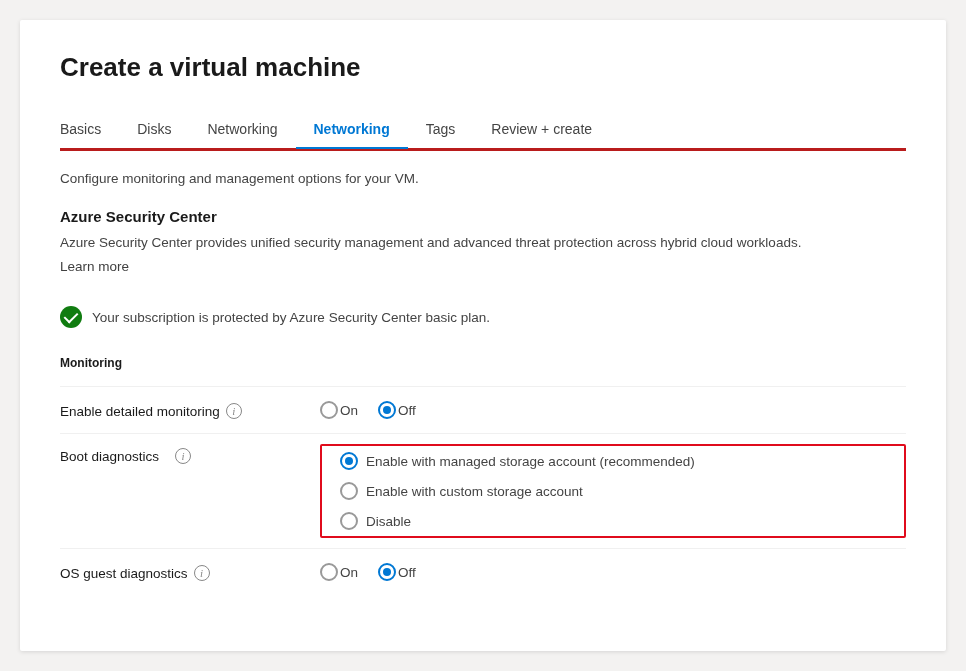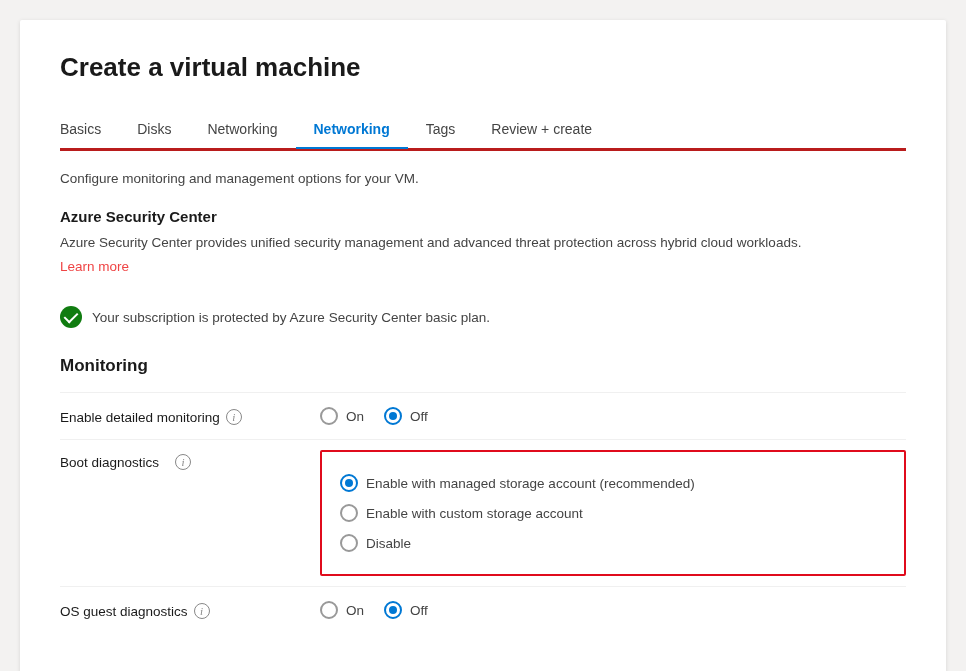--- a/index.html
+++ b/index.html
@@ -58,21 +58,21 @@
       color: #1a1a1a;
       margin-bottom: 8px;
     }
     .section-desc {
       font-size: 13.5px;
       color: #444;
       line-height: 1.5;
       margin-bottom: 4px;
     }
     .learn-more {
-      color: #ef4444;
+      color: #404040;
       font-size: 13.5px;
       cursor: pointer;
       text-decoration: none;
       margin-bottom: 18px;
       display: inline-block;
     }
     .security-status {
       display: flex;
       align-items: center;
       gap: 10px;
@@ -100,21 +100,21 @@
       transform: rotate(45deg) translate(-1px, -1px);
     }
     .status-text {
       font-size: 13.5px;
       color: #444;
     }
     .monitoring-section {
       margin-bottom: 0;
     }
     .monitoring-title {
-      font-size: 17px;
+      font-size: 12px;
       font-weight: 600;
       color: #1a1a1a;
       margin-bottom: 16px;
     }
     .field-row {
       display: flex;
       align-items: flex-start;
       margin-bottom: 0;
       padding: 14px 0;
       border-top: 1px solid #f0f0f0;
@@ -146,21 +146,21 @@
     }
     .field-control {
       display: flex;
       align-items: flex-start;
       gap: 0;
       flex-wrap: wrap;
     }
     .radio-option {
       display: flex;
       align-items: center;
-      gap: 8px;
+      gap: 2px;
       font-size: 13.5px;
       color: #444;
       cursor: pointer;
       margin-right: 20px;
     }
     .radio-input {
       width: 18px;
       height: 18px;
       border-radius: 50%;
       border: 2px solid #999;
@@ -176,21 +176,21 @@
     .radio-input.checked::after {
       content: '';
       width: 8px;
       height: 8px;
       border-radius: 50%;
       background: #0078d4;
     }
     .boot-diagnostics-box {
       border: 2px solid #e00b1c;
       border-radius: 2px;
-      padding: 22px 18px;
+      padding: 6px 18px;
       flex: 1;
       display: flex;
       flex-direction: column;
       gap: 12px;
     }
     .boot-radio-row {
       display: flex;
       align-items: center;
       gap: 8px;
       font-size: 13.5px;

